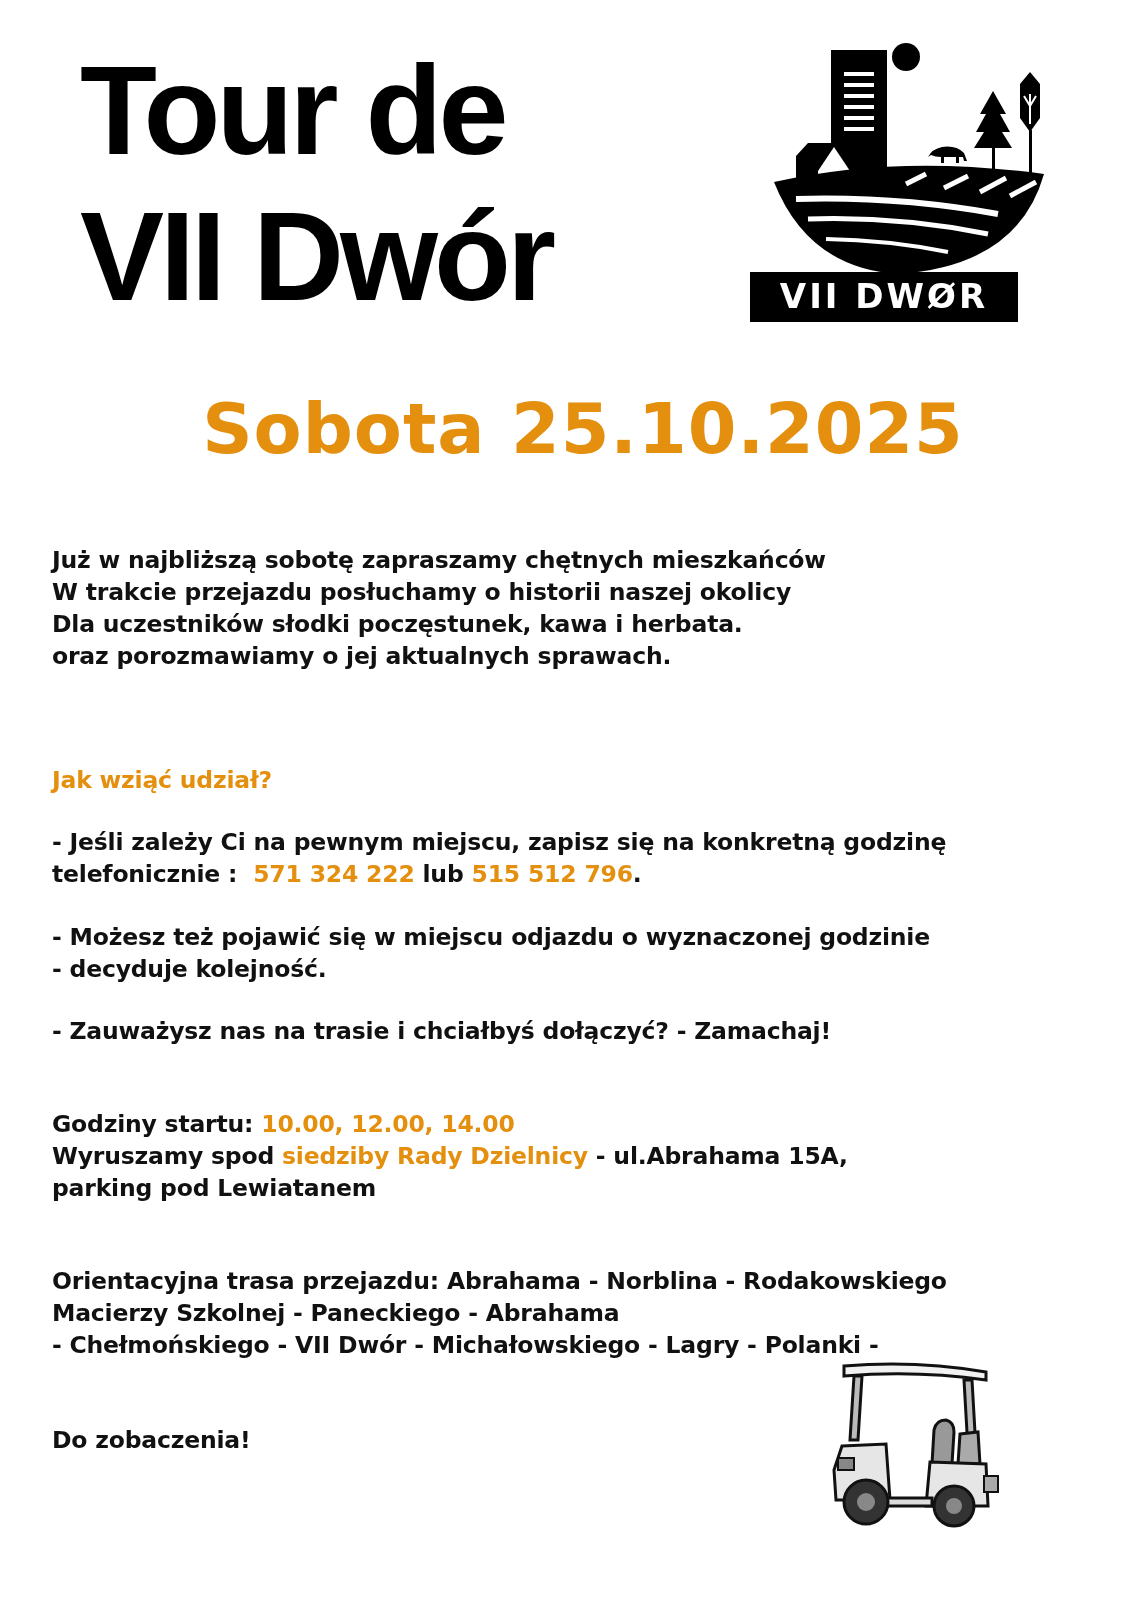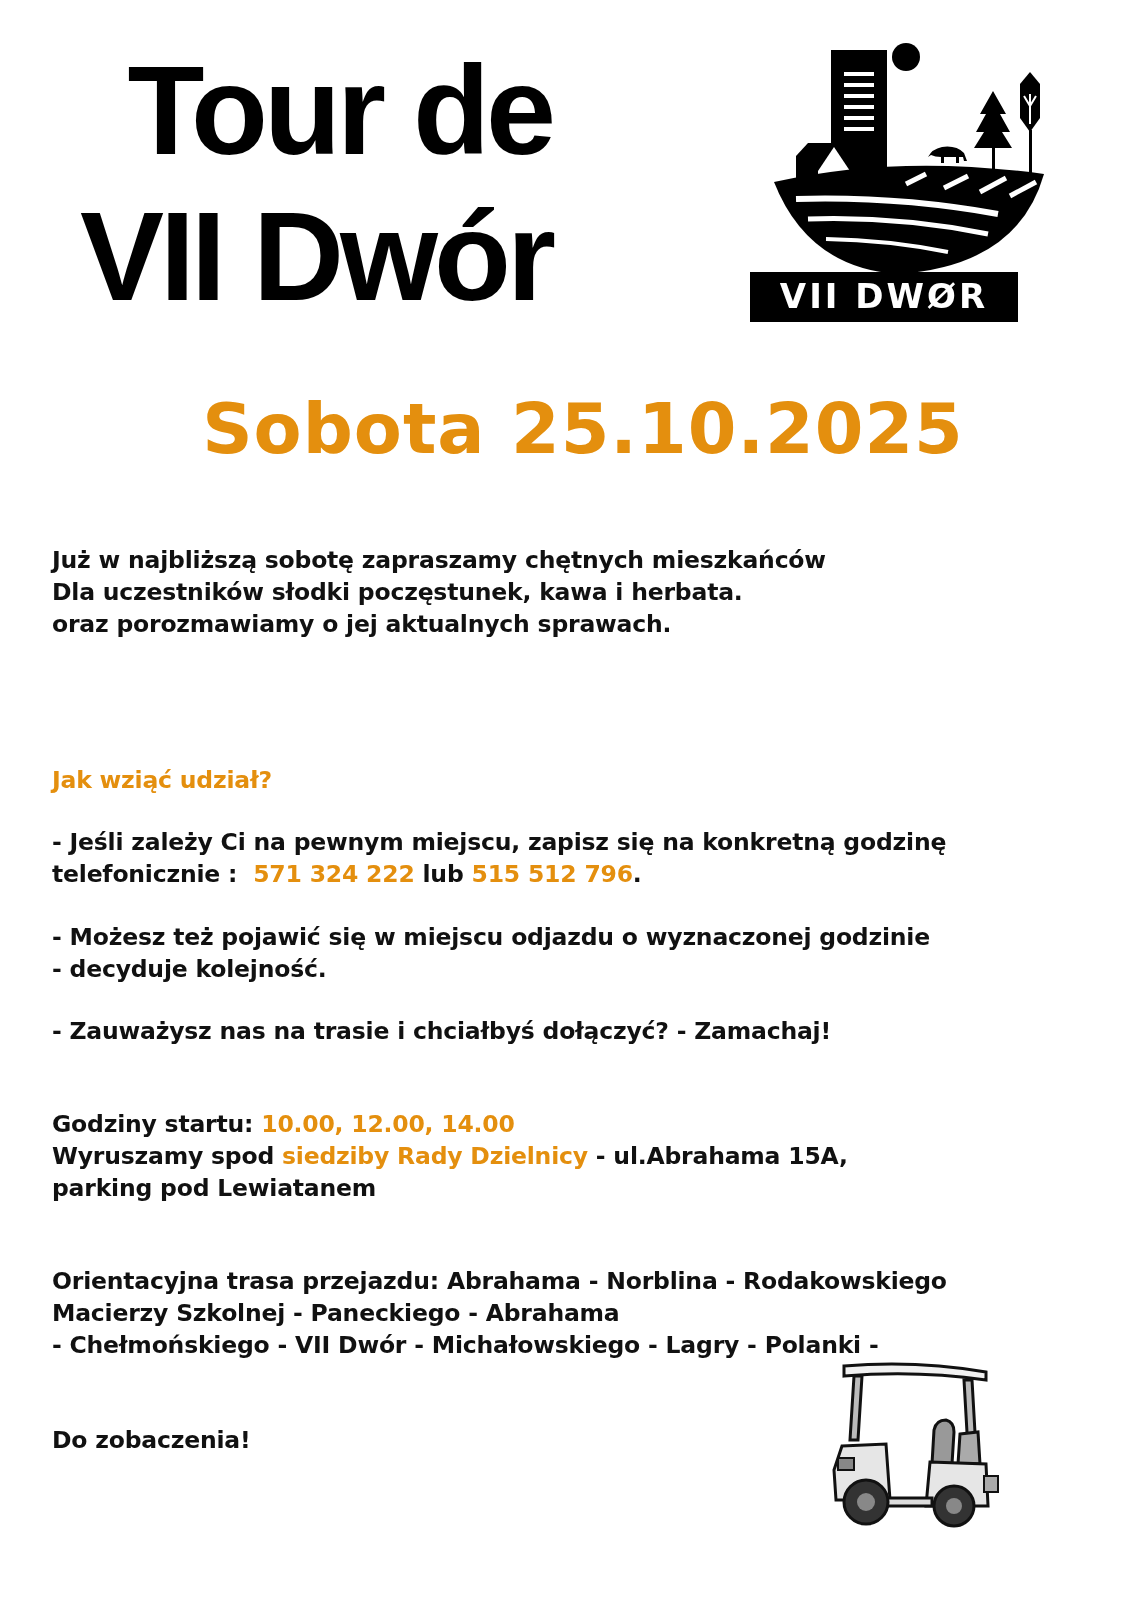--- a/index.html
+++ b/index.html
@@ -1,20 +1,20 @@
 <!DOCTYPE html>
 <html><head>
 <meta charset="utf-8">
 <style>
   html, body { margin: 0; padding: 0; background: #ffffff; }
   body { width: 1134px; height: 1603px; position: relative; overflow: hidden;
          font-family: "DejaVu Sans", sans-serif; color: #111111; }
   .title { position: absolute; left: 80px; top: 38px; font-family: "Liberation Sans", sans-serif;
            font-weight: 700; font-size: 126px; line-height: 146px; letter-spacing: -4px; color: #000; }
-  .title div { white-space: nowrap; text-align: right; }
+  .title div { white-space: nowrap; }
   .logo { position: absolute; left: 748px; top: 36px; width: 300px; height: 300px; }
   .date { position: absolute; left: 0; width: 1134px; top: 388px; text-align: center;
           font-family: "DejaVu Sans", sans-serif; font-weight: 700; font-size: 70px;
           color: #E48F0E; letter-spacing: 1px; white-space: nowrap; padding-left: 16px; }
   .block { position: absolute; left: 52px; font-weight: 700; font-size: 23.5px;
            line-height: 32px; white-space: nowrap; letter-spacing: -0.2px; }
   .orange { color: #E48F0E; }
   .cart { position: absolute; left: 826px; top: 1360px; width: 200px; height: 170px; }
 </style>
 </head>
@@ -60,20 +60,21 @@
   <path d="M262,160 L288,146" stroke="#fff" stroke-width="5"></path>
 
   <rect x="2" y="236" width="268" height="50" fill="#000"></rect>
   <text x="136" y="272" text-anchor="middle" fill="#fff" font-family="DejaVu Sans, sans-serif" font-weight="700" font-size="34" letter-spacing="3">VII DWØR</text>
 </svg>
 
 <div class="date">Sobota 25.10.2025</div>
 
 <div class="block" style="top:544px;">
   <div>Już w najbliższą sobotę zapraszamy chętnych mieszkańców</div>
+  <div>W trakcie przejazdu posłuchamy o historii naszej okolicy</div>
   <div>Dla uczestników słodki poczęstunek, kawa i herbata.</div>
   <div>oraz porozmawiamy o jej aktualnych sprawach.</div>
 </div>
 
 <div class="block orange" style="top:764px;">Jak wziąć udział?</div>
 
 <div class="block" style="top:826px;">
   <div>- Jeśli zależy Ci na pewnym miejscu, zapisz się na konkretną godzinę</div>
   <div>
     <span style="white-space:pre;">telefonicznie :  </span><span class="orange">571 324 222</span><span style="white-space:pre;"> lub </span><span class="orange">515 512 796</span><span>.</span>

